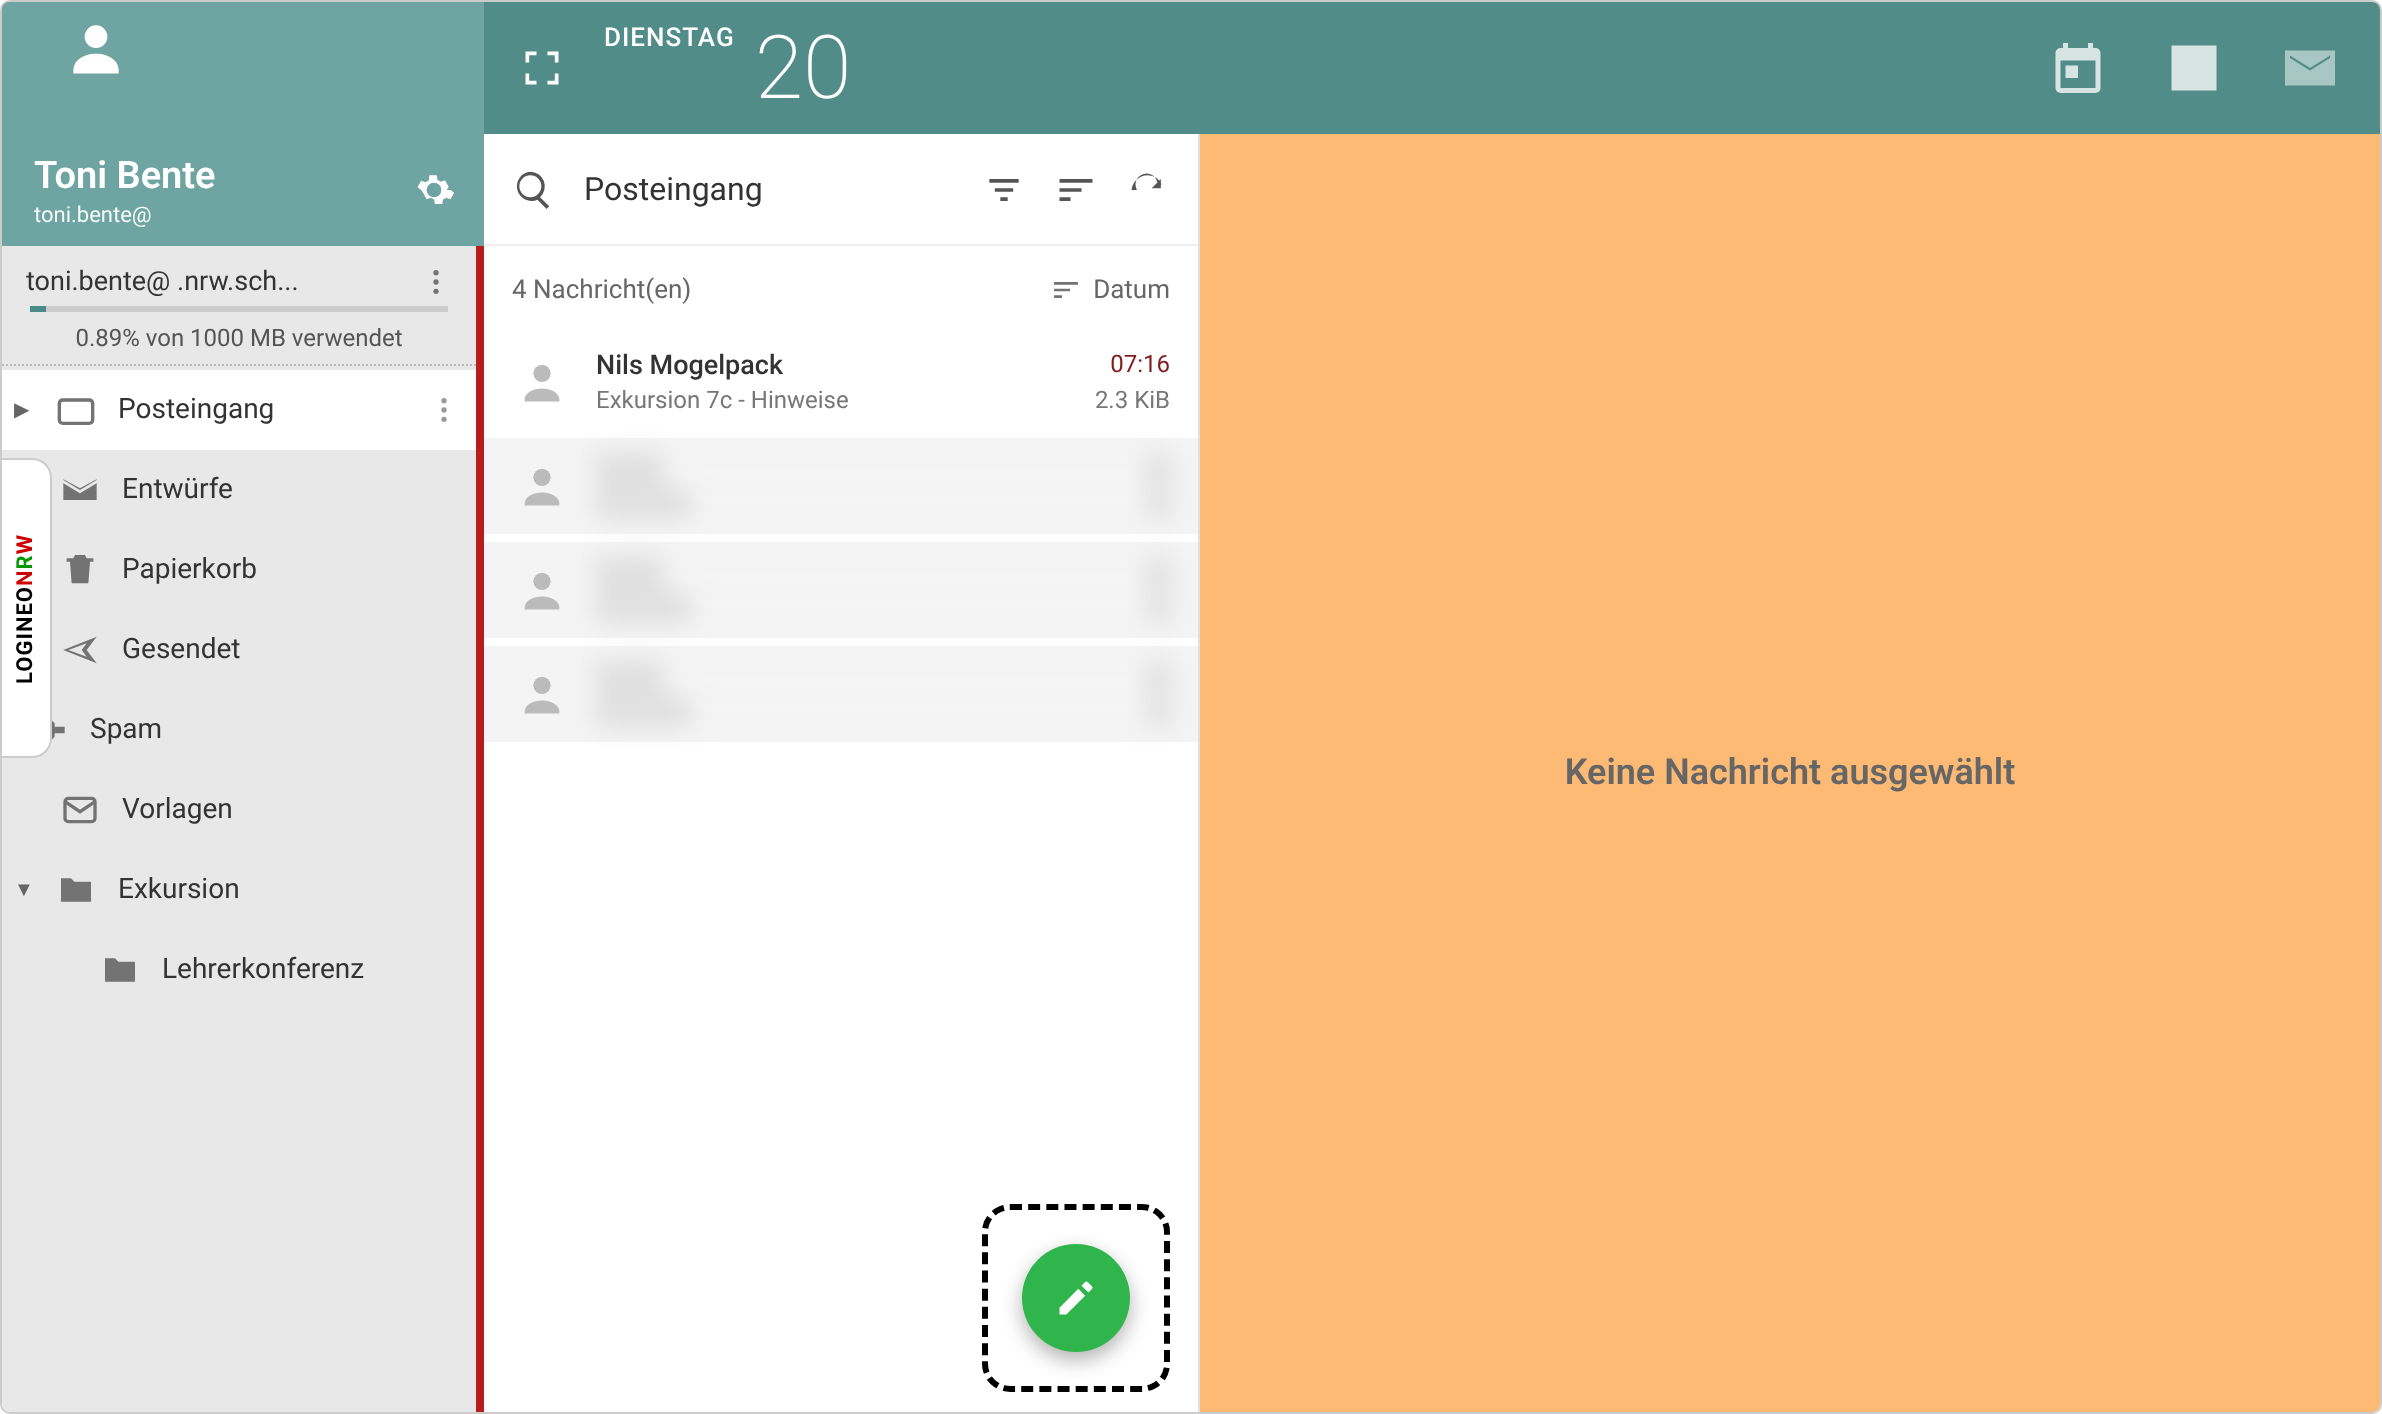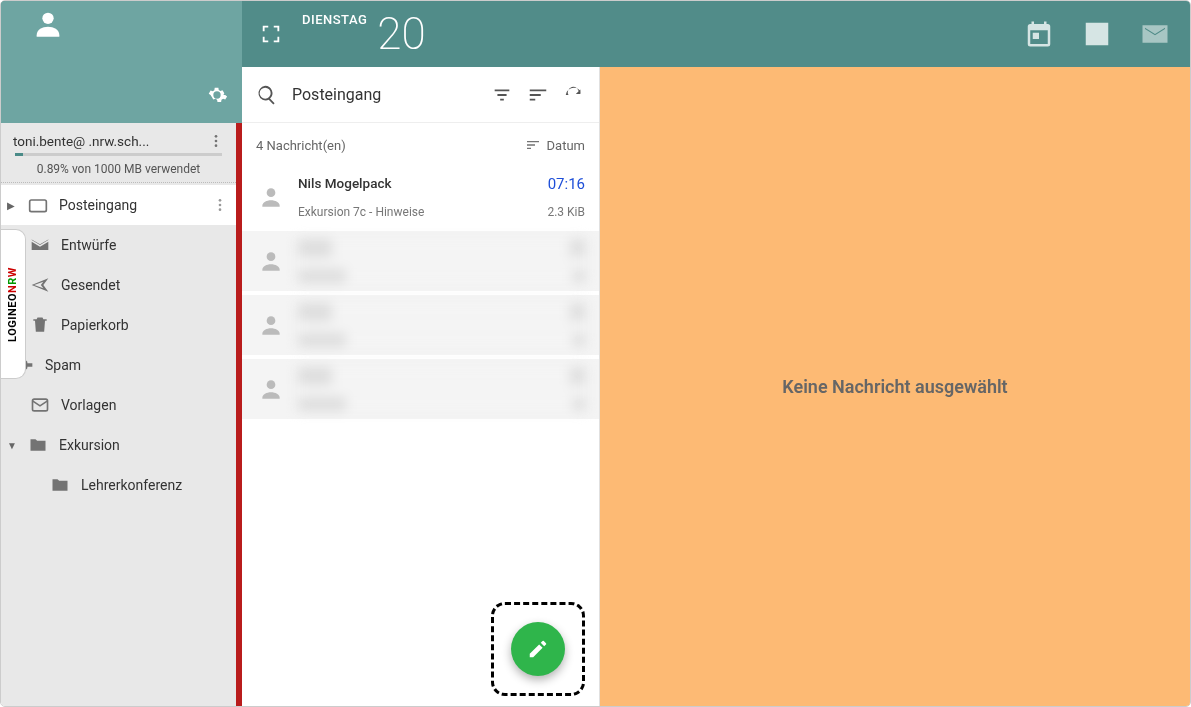--- a/index.html
+++ b/index.html
@@ -13,21 +13,21 @@
   .day-label { font-size: 13px; font-weight: 500; letter-spacing: .5px; margin-bottom: 28px; }
   .day-number { font-size: 44px; font-weight: 200; line-height: 1; }
   .header-right { position: absolute; right: 20px; top: 0; height: 100%; display: flex; align-items: center; gap: 28px; }
   .header-right .hicon { width: 30px; height: 30px; fill: #d6e5e4; cursor: pointer; }
 
   .subheader { position: absolute; top: 66px; left: 0; width: 241px; height: 56px; background: #6ea5a2; display: flex; align-items: center; padding: 0 16px; color: #fff; }
   .subheader .name { font-size: 19px; font-weight: 600; }
   .subheader .email { font-size: 11px; opacity: .95; margin-top: 2px; }
   .subheader .gear { position: absolute; right: 14px; }
 
-  .sidebar { position: absolute; top: 122px; left: 0; width: 241px; bottom: 0; background: #e8e8e8; border-right: 6px solid #b91c1c; }
+  .sidebar { position: absolute; top: 122px; left: 0; width: 241px; bottom: 0; background: #e8e8e8; border-right: 4px solid #b91c1c; }
   .acct-row { display: flex; align-items: center; justify-content: space-between; padding: 10px 12px 4px 12px; font-size: 13.5px; color: #333; }
   .acct-email { overflow: hidden; text-overflow: ellipsis; white-space: nowrap; flex: 1; }
   .quota { font-size: 12px; color: #555; text-align: center; padding-bottom: 6px; }
   .quota-bar { height: 3px; background: #ccc; margin: 0 14px 6px; position: relative; }
   .quota-fill { position: absolute; left: 0; top: 0; bottom: 0; width: 4%; background: #4a8b88; }
   .dotted-line { border-top: 1px dotted #bbb; margin: 0 0 2px 0; }
 
   .folder-list { }
   .folder { display: flex; align-items: center; height: 40px; padding: 0 8px 0 10px; font-size: 14px; color: #333; cursor: pointer; gap: 10px; }
   .folder.active { background: #fff; }
@@ -42,22 +42,22 @@
   .list-toolbar .title { font-size: 16px; color: #333; flex: 1; }
   .list-toolbar .ticon { width: 22px; height: 22px; fill: #555; cursor: pointer; }
   .list-subbar { height: 44px; display: flex; align-items: center; justify-content: space-between; padding: 0 14px; font-size: 13px; color: #666; gap: 26px; }
   .list-subbar .sortctl { display: flex; align-items: center; gap: 6px; }
 
   .msg-item { display: flex; align-items: center; padding: 8px 14px; gap: 12px; cursor: pointer; }
   .msg-avatar { width: 30px; height: 30px; display:flex; align-items:center; justify-content:center; }
   .msg-body { flex: 1; min-width: 0; }
   .msg-top { display: flex; justify-content: space-between; font-size: 13.5px; gap: 45px; }
   .msg-sender { color: #333; font-weight: 500; }
-  .msg-time { color: #1d4ed8; font-size: 15px; }
-  .msg-bot { display: flex; justify-content: space-between; font-size: 12px; color: #777; margin-top: 12px; }
+  .msg-time { color: #7f1d1d; font-size: 12px; }
+  .msg-bot { display: flex; justify-content: space-between; font-size: 12px; color: #777; margin-top: 2px; }
   .blurred { filter: blur(6px); background: #f4f4f4; border-radius: 2px; }
   .blurred .msg-sender, .blurred .msg-subject, .blurred .msg-time, .blurred .msg-size { color: transparent; background: #ddd; border-radius: 3px; }
   .blurred-row { background: #f4f4f4; margin: 4px 0; }
 
   .detailpane { position: absolute; top: 66px; left: 599px; right: 0; bottom: 0; background: #fdba74; display: flex; align-items: center; justify-content: center; }
   .placeholder { color: #666; font-size: 18px; font-weight: 600; }
 
   .fab-wrap { position: absolute; left: 490px; bottom: 10px; width: 94px; height: 94px; border: 3px dashed #000; border-radius: 14px; display: flex; align-items: center; justify-content: center; }
   .fab { width: 54px; height: 54px; border-radius: 50%; background: #2fb54b; display: flex; align-items: center; justify-content: center; box-shadow: 0 4px 10px rgba(0,0,0,.3); cursor: pointer; }
 
@@ -101,20 +101,24 @@
     <svg class="hicon" viewBox="0 0 24 24">
         <path d="M3 3h18v18H3V3zm9 3a3 3 0 110 6 3 3 0 010-6zm-6 12c0-2.5 4-4 6-4s6 1.5 6 4v1H6v-1z"></path>
       </svg>
     <svg class="hicon" viewBox="0 0 24 24" style="fill:#a8c6c4">
         <path d="M2 5h20v14H2V5zm10 7L4 7v1l8 5 8-5V7l-8 5z"></path>
       </svg>
   </div>
 </div>
 
 <div class="subheader">
+  <div>
+    <div class="name">Toni Bente</div>
+    <div class="email">toni.bente@</div>
+  </div>
   <div class="gear">
     <svg width="22" height="22" viewBox="0 0 24 24" fill="#fff">
         <path d="M12 8a4 4 0 100 8 4 4 0 000-8zm9 4l2 1.5-2 3.5-2.4-.8a7 7 0 01-1.7 1l-.4 2.5h-4l-.4-2.5a7 7 0 01-1.7-1l-2.4.8-2-3.5L5 12l-2-1.5 2-3.5 2.4.8a7 7 0 011.7-1L9.5 4h4l.4 2.5a7 7 0 011.7 1l2.4-.8 2 3.5L19 12z"></path>
       </svg>
   </div>
 </div>
 
 <div class="sidebar">
   <div class="acct-row">
     <span class="acct-email">toni.bente@        .nrw.sch...</span>
@@ -149,32 +153,32 @@
       <span class="ficon">
           <svg width="20" height="20" viewBox="0 0 24 24" class="grey">
             <path d="M2 6l10 6 10-6v-.5L12 11 2 5.5V6zm0 2v10h20V8l-10 6L2 8z"></path>
           </svg>
         </span>
       <span>Entwürfe</span>
     </div>
     <div class="folder" style="padding-left:28px">
       <span class="ficon">
           <svg width="20" height="20" viewBox="0 0 24 24" class="grey">
+            <path d="M6 7h12l-1 13H7L6 7zm3-4h6l1 2h4v2H4V5h4l1-2z"></path>
+          </svg>
+        </span>
+      <span>Papierkorb</span>
+    </div>
+    <div class="folder" style="padding-left:28px">
+      <span class="ficon">
+          <svg width="20" height="20" viewBox="0 0 24 24" class="grey">
             <path d="M2 12l20-8-6 8 6 8-20-8zm3 0l11 4-3-4 3-4-11 4z"></path>
           </svg>
         </span>
       <span>Gesendet</span>
-    </div>
-    <div class="folder" style="padding-left:28px">
-      <span class="ficon">
-          <svg width="20" height="20" viewBox="0 0 24 24" class="grey">
-            <path d="M6 7h12l-1 13H7L6 7zm3-4h6l1 2h4v2H4V5h4l1-2z"></path>
-          </svg>
-        </span>
-      <span>Papierkorb</span>
     </div>
     <div class="folder" style="padding-left:12px">
       <span class="ficon">
           <svg width="20" height="20" viewBox="0 0 24 24" class="grey">
             <path d="M2 10h9V3l5 5v2h6v4h-6v2l-5 5v-7H2v-4z"></path>
           </svg>
         </span>
       <span>Spam</span>
     </div>
     <div class="folder" style="padding-left:28px">

